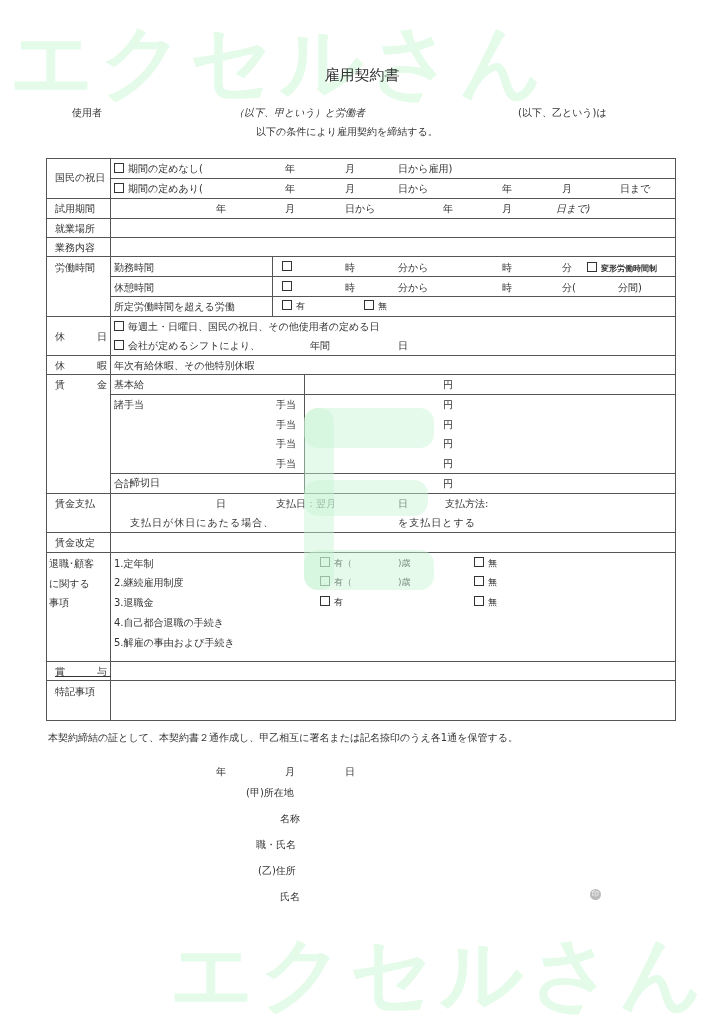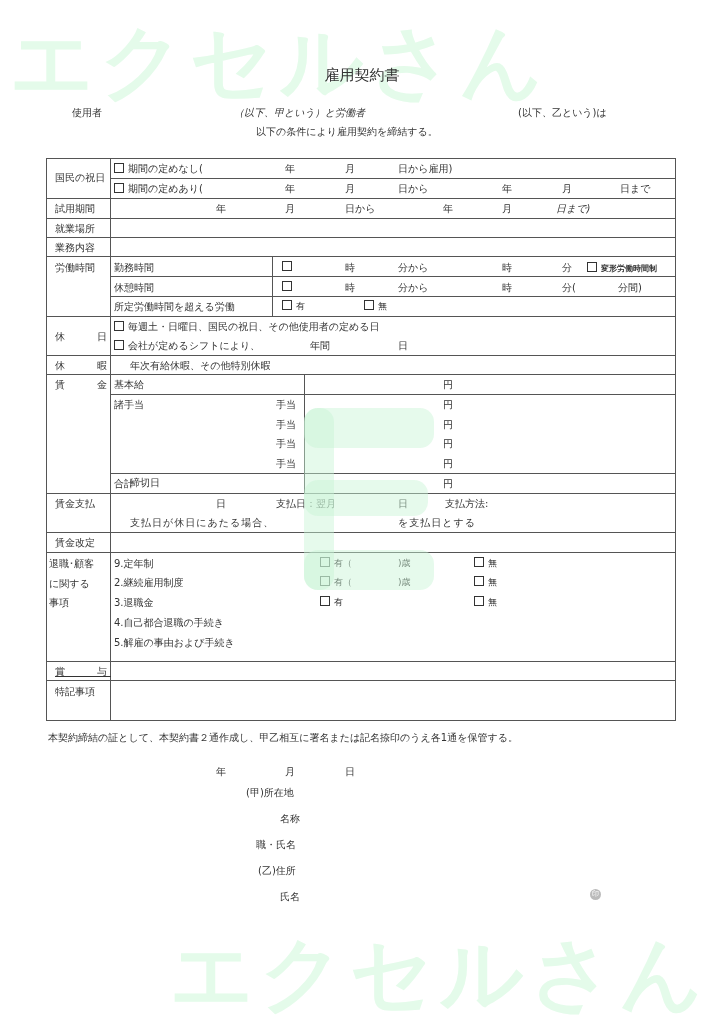--- a/index.html
+++ b/index.html
@@ -103,21 +103,21 @@
 <div class="t" style="left:282px;top:300px;"><span class="cb"></span><span style="font-size:9px;">有</span></div>
 <div class="t" style="left:364px;top:300px;"><span class="cb"></span><span style="font-size:9px;">無</span></div>
 
 <div class="t" style="left:55px;top:330px;letter-spacing:4px;">休　　日</div>
 <div class="t" style="left:114px;top:320px;"><span class="cb"></span><span>毎週土・日曜日、国民の祝日、その他使用者の定める日</span></div>
 <div class="t" style="left:114px;top:339px;"><span class="cb"></span><span>会社が定めるシフトにより、</span></div>
 <div class="t" style="left:310px;top:339px;">年間</div>
 <div class="t" style="left:398px;top:339px;">日</div>
 
 <div class="t" style="left:55px;top:359px;letter-spacing:4px;">休　　暇</div>
-<div class="t" style="left:130px;top:359px;text-align:center;">年次有給休暇、その他特別休暇</div>
+<div class="t" style="left:114px;top:359px;text-align:center;">年次有給休暇、その他特別休暇</div>
 
 <div class="t" style="left:55px;top:378px;letter-spacing:4px;">賃　　金</div>
 <div class="t" style="left:114px;top:378px;">基本給</div>
 <div class="t" style="left:443px;top:378px;">円</div>
 <div class="t" style="left:114px;top:398px;">諸手当</div>
 <div class="t" style="left:276px;top:398px;">手当</div>
 <div class="t" style="left:276px;top:418px;">手当</div>
 <div class="t" style="left:276px;top:437px;">手当</div>
 <div class="t" style="left:276px;top:457px;">手当</div>
 <div class="t" style="left:443px;top:398px;">円</div>
@@ -136,21 +136,21 @@
 <div class="t" style="left:130px;top:516px;letter-spacing:1px;">支払日が休日にあたる場合、</div>
 <div class="t" style="left:398px;top:516px;letter-spacing:1px;">を支払日とする</div>
 
 <div class="t" style="left:55px;top:536px;">賃金改定</div>
 <div class="t" style="left:116px;top:536px;width:550px;height:12px;"></div>
 
 <div class="t" style="left:49px;top:557px;">退職･顧客</div>
 <div class="t" style="left:49px;top:577px;">に関する</div>
 <div class="t" style="left:49px;top:596px;">事項</div>
 
-<div class="t" style="left:114px;top:557px;">9.定年制</div>
+<div class="t" style="left:114px;top:557px;">1.定年制</div>
 <div class="t" style="left:320px;top:557px;font-size:9px;"><span class="cb"></span><span>有（</span></div>
 <div class="t" style="left:398px;top:557px;font-size:9px;">)歳</div>
 <div class="t" style="left:474px;top:557px;font-size:9px;"><span class="cb"></span><span>無</span></div>
 
 <div class="t" style="left:114px;top:576px;">2.継続雇用制度</div>
 <div class="t" style="left:320px;top:576px;font-size:9px;"><span class="cb"></span><span>有（</span></div>
 <div class="t" style="left:398px;top:576px;font-size:9px;">)歳</div>
 <div class="t" style="left:474px;top:576px;font-size:9px;"><span class="cb"></span><span>無</span></div>
 
 <div class="t" style="left:114px;top:596px;">3.退職金</div>

